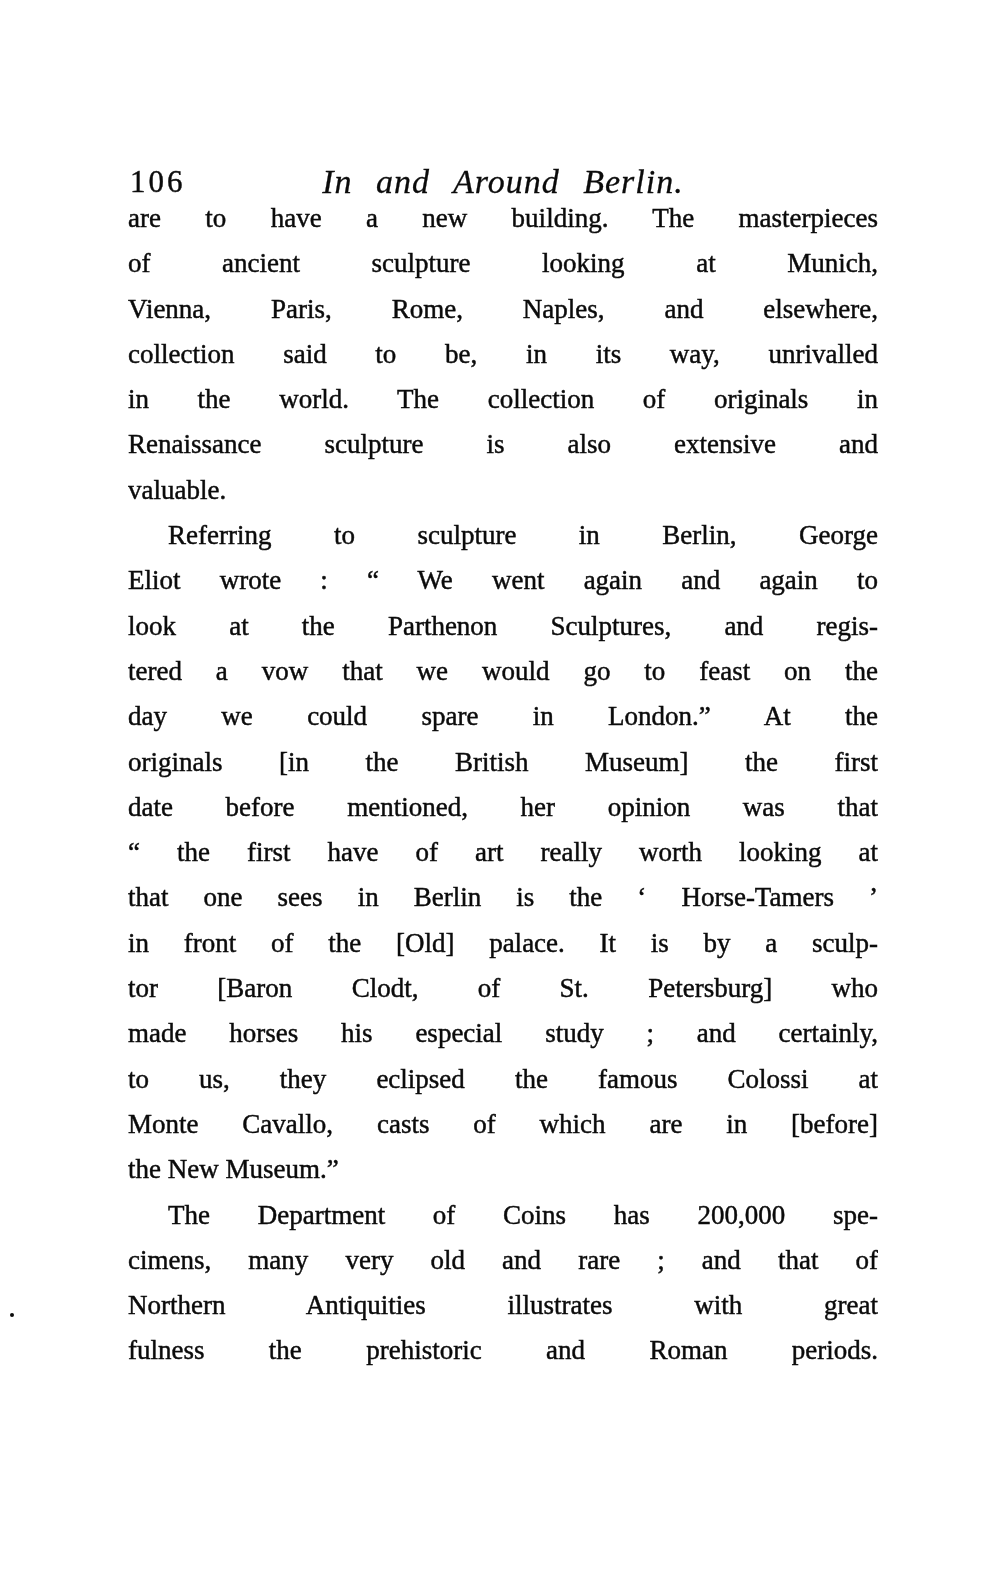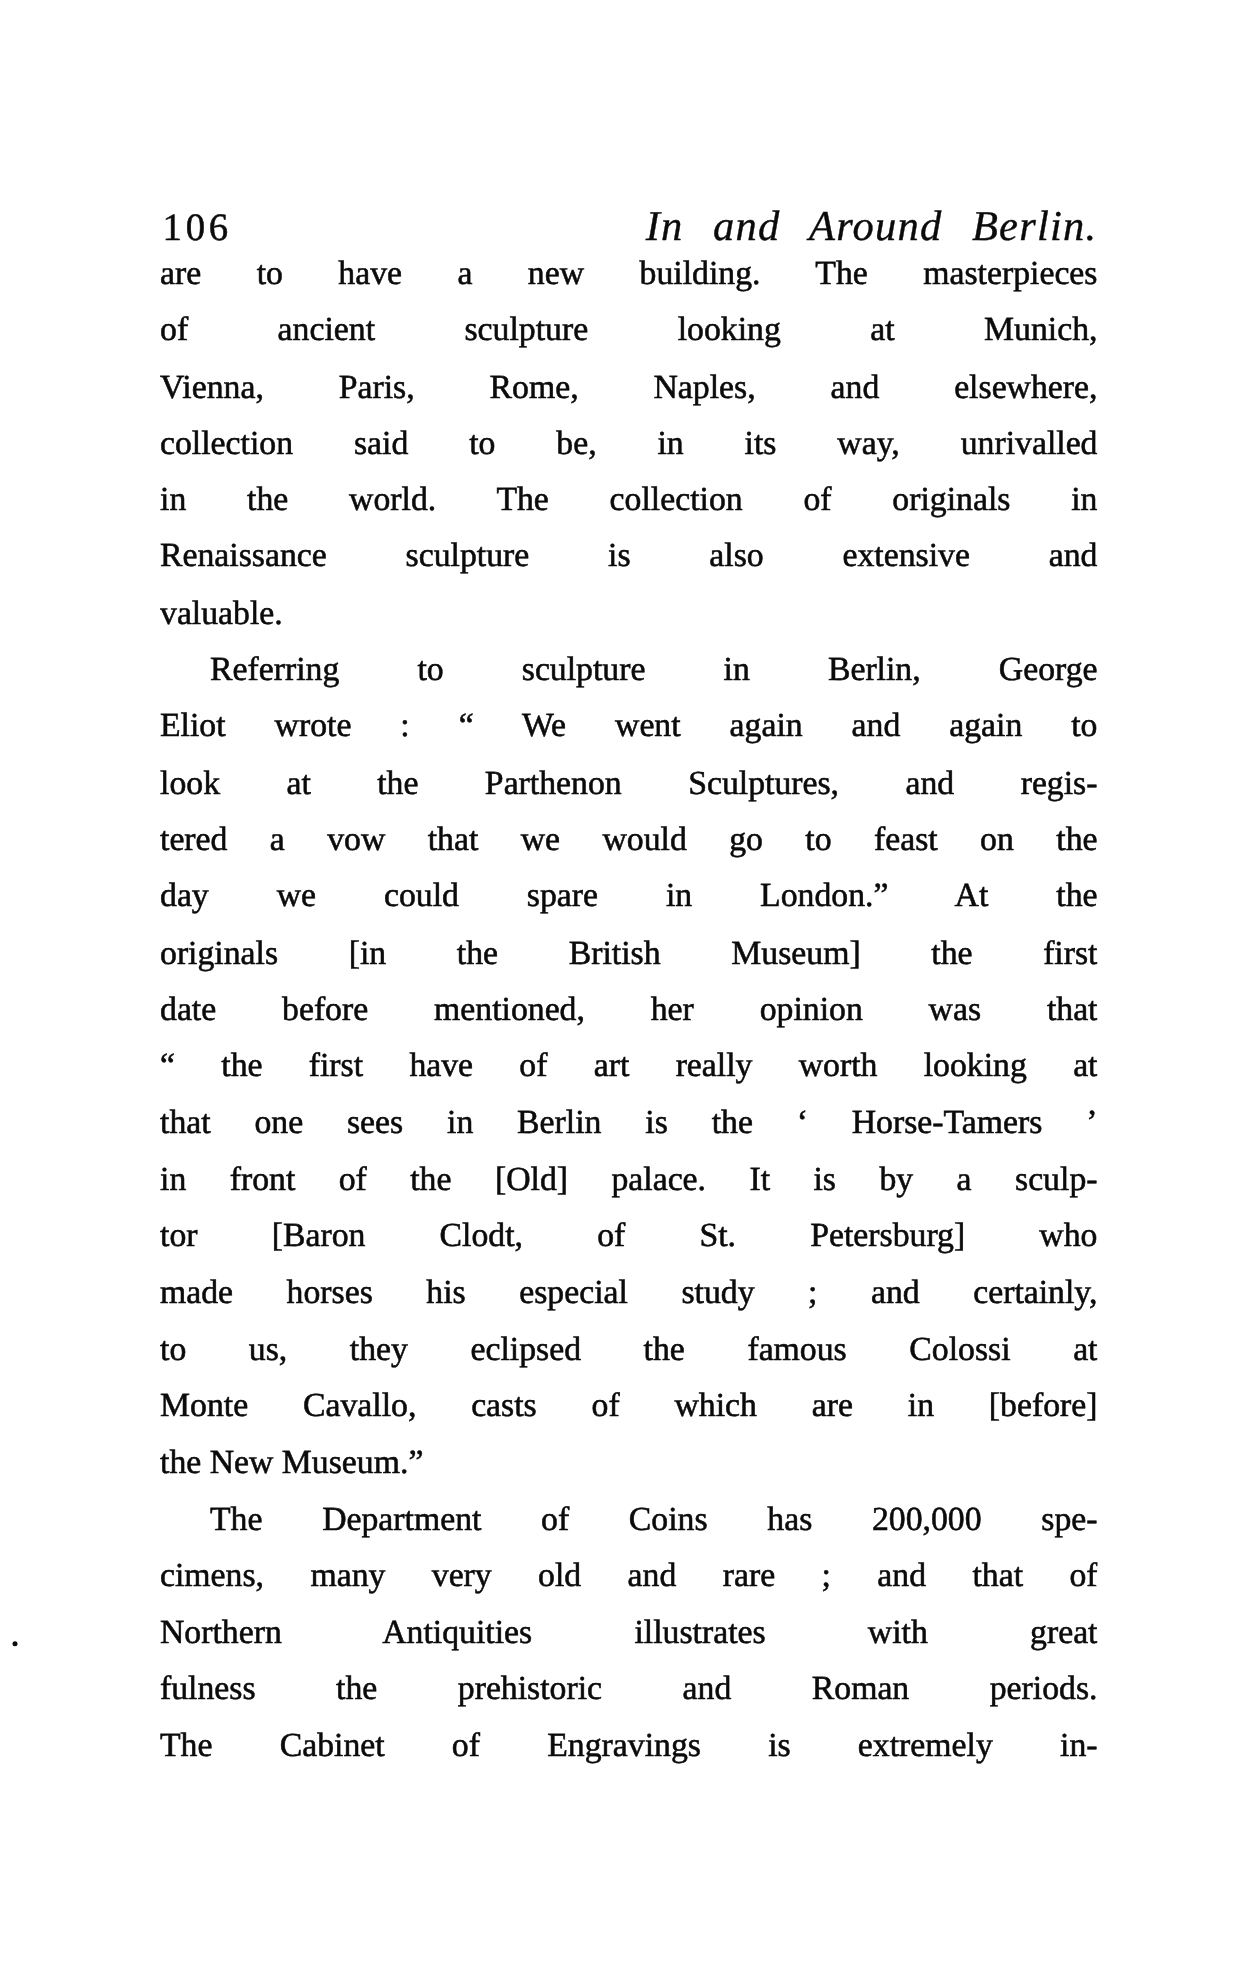--- a/index.html
+++ b/index.html
@@ -26,21 +26,21 @@
   }
   .page-number {
     position: absolute;
     left: 2px;
     top: 6px;
     font-size: 31px;
     letter-spacing: 3px;
     -webkit-text-stroke: 0.4px #0b0b0b;
   }
   .running-title {
-    text-align: right;
+    text-align: center;
     font-style: italic;
     font-size: 34px;
     line-height: 48px;
     word-spacing: 14px;
     letter-spacing: 1px;
     -webkit-text-stroke: 0.3px #0b0b0b;
   }
   .page-body {
     position: absolute;
     top: 196px;
@@ -101,17 +101,16 @@
       <div class="line">in front of the [Old] palace.  It is by a sculp-</div>
       <div class="line">tor [Baron Clodt, of St. Petersburg] who</div>
       <div class="line">made horses his especial study ; and certainly,</div>
       <div class="line">to us, they eclipsed the famous Colossi at</div>
       <div class="line">Monte Cavallo, casts of which are in [before]</div>
       <div class="line flush">the New Museum.”</div>
       <div class="line indent">The Department of Coins has 200,000 spe-</div>
       <div class="line">cimens, many very old and rare ; and that of</div>
       <div class="line">Northern Antiquities illustrates with great</div>
       <div class="line">fulness the prehistoric and Roman periods.</div>
-      <div class="line">The Cabinet of Engravings is extremely in-</div>
     </div>
 
   <div class="scan-speck"></div>
 </div>
 
 </body></html>

